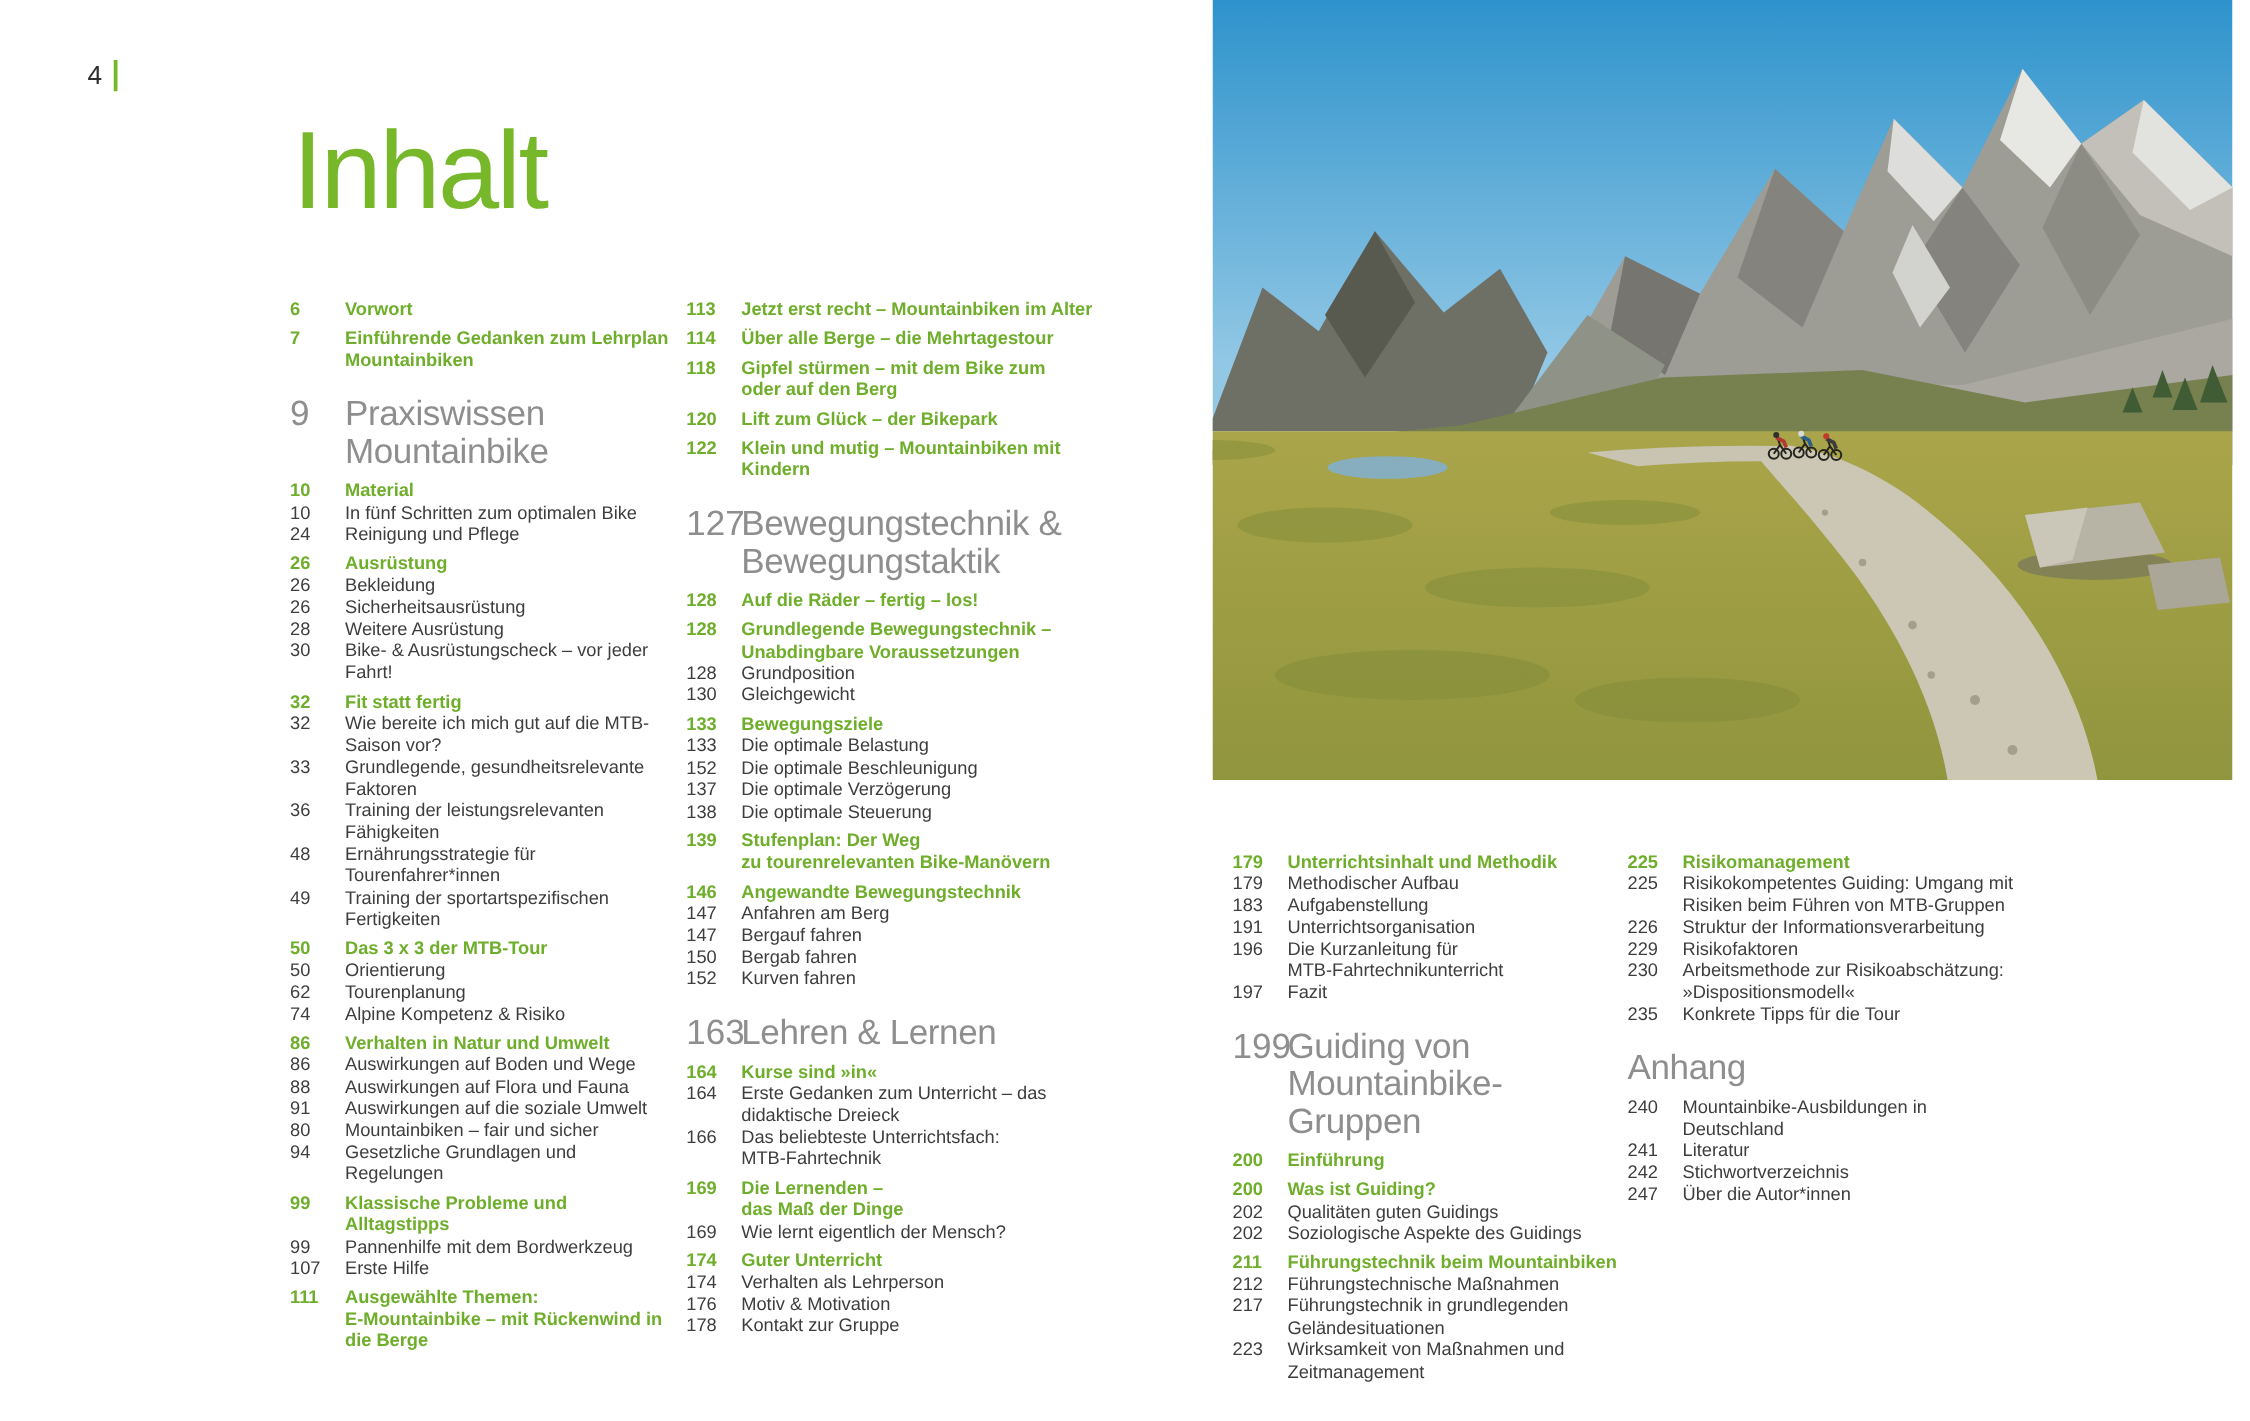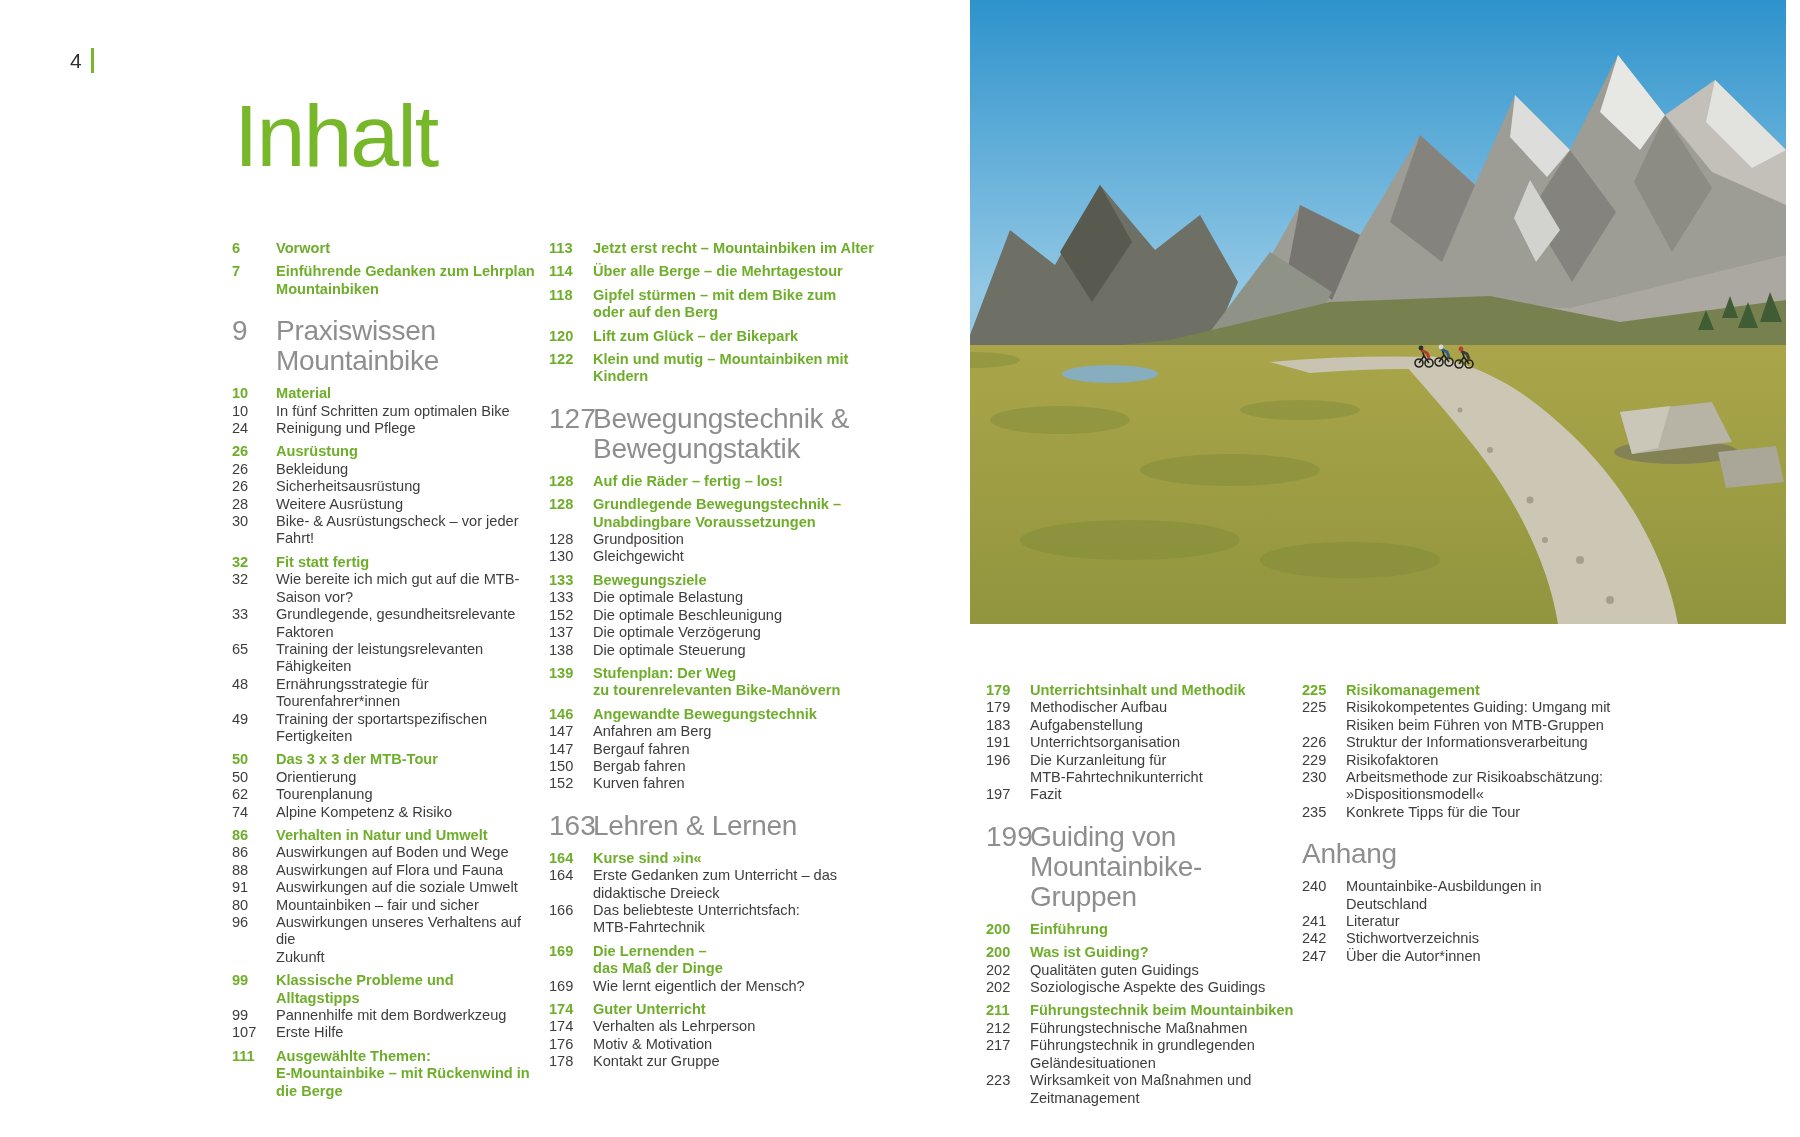--- a/index.html
+++ b/index.html
@@ -189,21 +189,21 @@
         <span class="num">32</span>
         <span class="txt">Wie bereite ich mich gut auf die MTB-
 Saison vor?</span>
       </div>
       <div class="entry">
         <span class="num">33</span>
         <span class="txt">Grundlegende, gesundheitsrelevante
 Faktoren</span>
       </div>
       <div class="entry">
-        <span class="num">65</span>
+        <span class="num">36</span>
         <span class="txt">Training der leistungsrelevanten
 Fähigkeiten</span>
       </div>
       <div class="entry">
         <span class="num">48</span>
         <span class="txt">Ernährungsstrategie für
 Tourenfahrer*innen</span>
       </div>
       <div class="entry">
         <span class="num">49</span>
@@ -240,23 +240,22 @@
       </div>
       <div class="entry">
         <span class="num">91</span>
         <span class="txt">Auswirkungen auf die soziale Umwelt</span>
       </div>
       <div class="entry">
         <span class="num">80</span>
         <span class="txt">Mountainbiken – fair und sicher</span>
       </div>
       <div class="entry">
-        <span class="num">96</span>
-        <span class="txt">Auswirkungen unseres Verhaltens auf die
-Zukunft</span>
+        <span class="num">94</span>
+        <span class="txt">Gesetzliche Grundlagen und Regelungen</span>
       </div>
       <div class="entry green">
         <span class="num">99</span>
         <span class="txt">Klassische Probleme und Alltagstipps</span>
       </div>
       <div class="entry">
         <span class="num">99</span>
         <span class="txt">Pannenhilfe mit dem Bordwerkzeug</span>
       </div>
       <div class="entry">

